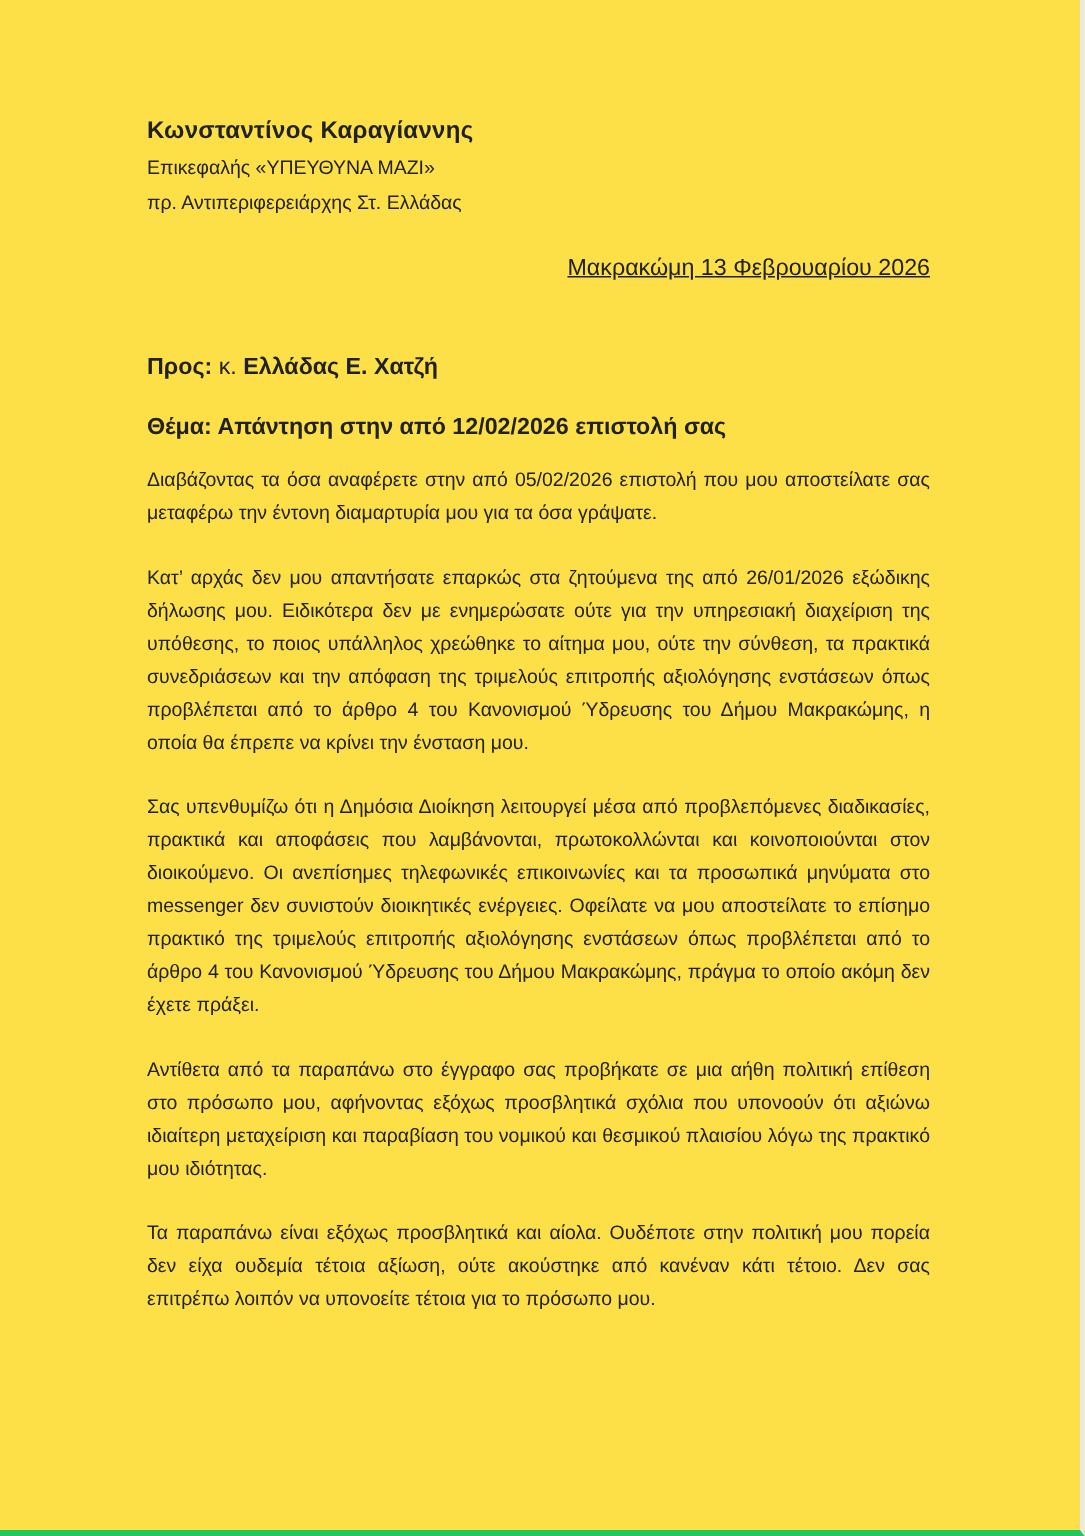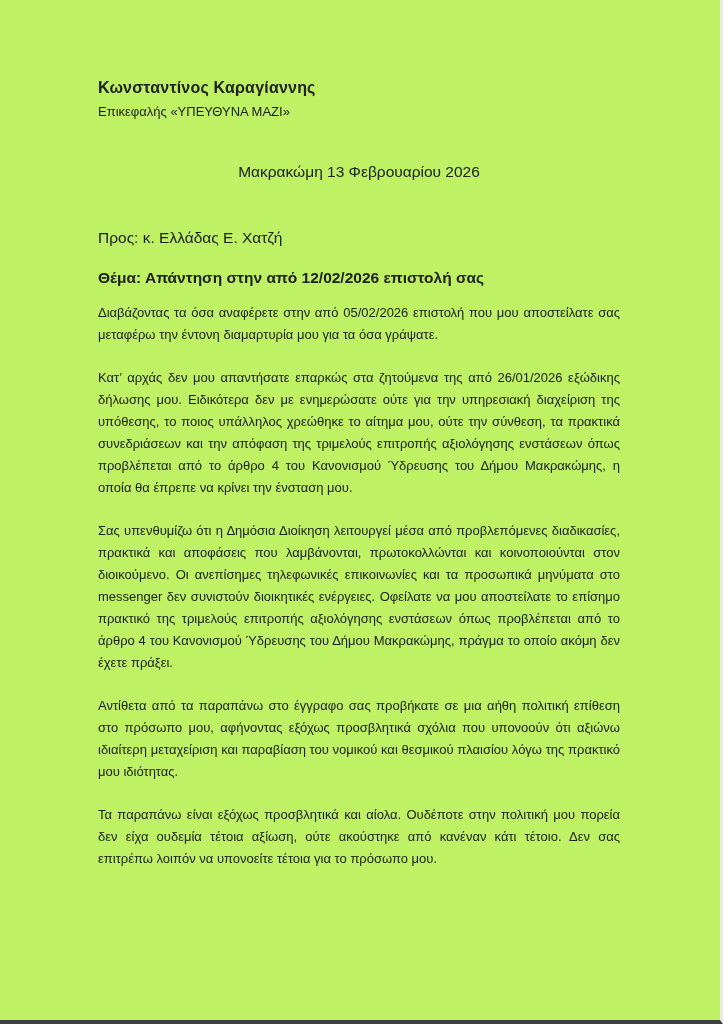--- a/index.html
+++ b/index.html
@@ -7,23 +7,23 @@
     padding: 0;
     width: 723px;
     height: 1024px;
     overflow: hidden;
     background: #ffffff;
   }
   .page {
     position: relative;
     width: 720px;
     height: 1020px;
-    background: #bef264;
+    background: #fde047;
     border-right: 3px solid #e9e9ed;
-    border-bottom: 4px solid #404040;
+    border-bottom: 4px solid #22c55e;
     box-sizing: content-box;
     font-family: "Liberation Sans", "DejaVu Sans", sans-serif;
     color: #212121;
   }
   .content {
     position: absolute;
     left: 98px;
     top: 76px;
     width: 522px;
   }
@@ -31,31 +31,32 @@
     font-size: 16px;
     line-height: 24px;
     font-weight: bold;
     letter-spacing: 0.2px;
   }
   .sender-role {
     font-size: 13px;
     line-height: 23px;
   }
   .dateline {
-    margin-top: 38px;
+    margin-top: 22px;
     font-size: 15.5px;
     line-height: 22px;
-    text-align: center;
+    text-align: right;
+    text-decoration: underline;
   }
   .recipient {
     margin-top: 43px;
     font-size: 15.5px;
     line-height: 23px;
   }
-  .recipient .b { font-weight: normal; }
+  .recipient .b { font-weight: bold; }
   .recipient-line2 {
     margin-left: 44px;
   }
   .subject {
     margin-top: 18px;
     font-size: 15.5px;
     line-height: 22px;
     font-weight: bold;
   }
   .salutation {
@@ -78,20 +79,21 @@
 </style>
 </head>
 <body>
 
 <div class="page">
   <div class="content">
 
     <div class="sender">
       <div class="sender-name">Κωνσταντίνος Καραγίαννης</div>
       <div class="sender-role">Επικεφαλής «ΥΠΕΥΘΥΝΑ ΜΑΖΙ»</div>
+      <div class="sender-role">πρ. Αντιπεριφερειάρχης Στ. Ελλάδας</div>
     </div>
 
     <div class="dateline">Μακρακώμη 13 Φεβρουαρίου 2026</div>
 
     <div class="recipient">
       <div class="recipient-line1"><span class="b">Προς:</span> <span>κ.</span> <span class="b">Ελλάδας Ε. Χατζή</span></div>
     </div>
 
     <div class="subject">Θέμα: Απάντηση στην από 12/02/2026 επιστολή σας</div>
 

